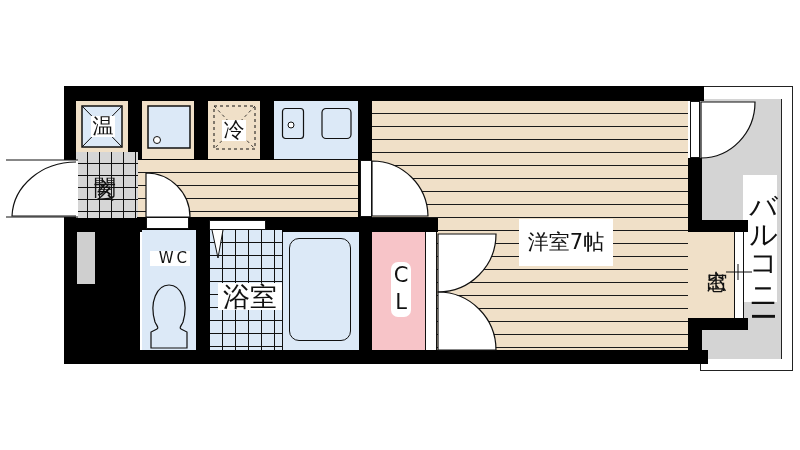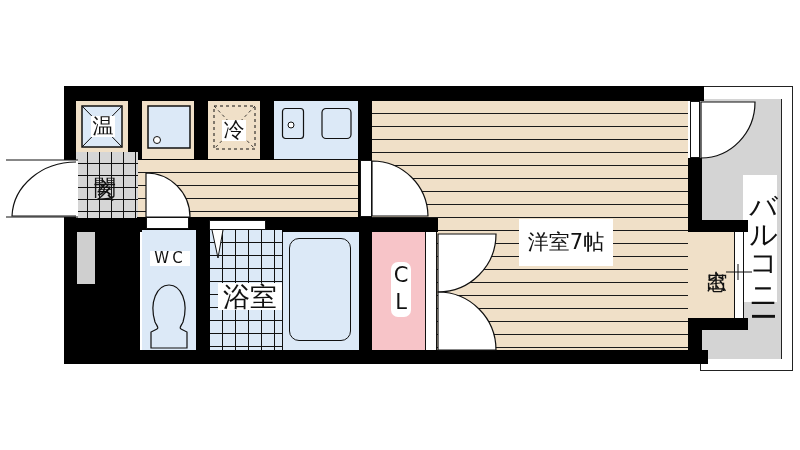--- a/index.html
+++ b/index.html
@@ -82,21 +82,21 @@
 <div class="abs" style="left:146px;top:217px;width:43px;height:12px;background:#fff;border:1px solid #111;box-sizing:border-box;"></div>
 <div class="abs" style="left:209px;top:220px;width:57px;height:10px;background:#fff;border:1px solid #111;box-sizing:border-box;"></div>
 
 <svg style="left:145px;top:171px;" width="48" height="48">
   <path d="M1 2 A44 44 0 0 1 45 46 L1 46 Z" fill="#fff" stroke="#111" stroke-width="1.2"></path>
 </svg>
 
 <div class="abs" style="left:77px;top:232px;width:18px;height:52px;background:#cfcfcf;"></div>
 
 <div class="abs" style="left:142px;top:230px;width:54px;height:120px;background:#dce9f7;"></div>
-<div class="lbl" style="left:150px;top:251px;width:40px;font-size:15px;letter-spacing:3px;">WC</div>
+<div class="lbl" style="left:150px;top:251px;width:40px;font-size:15px;letter-spacing:3px;text-align:right;">WC</div>
 <svg style="left:145px;top:282px;" width="48" height="68">
   <path d="M10 40 C4 20 12 3 24 3 C36 3 44 20 38 40 C36 44 34 46 36 47 L42 50 L42 66 L6 66 L6 50 L12 47 C14 46 12 44 10 40 Z" fill="#dce9f7" stroke="#111" stroke-width="1.2"></path>
 </svg>
 
 <div class="tile" style="left:210px;top:230px;width:72px;height:120px;"></div>
 <svg style="left:210px;top:230px;" width="16" height="30">
   <path d="M2 0 L8 28 L13 0" fill="#fff" stroke="#111" stroke-width="1"></path>
 </svg>
 <div class="lbl" style="left:218px;top:283px;width:64px;font-size:27px;">浴室</div>
 <div class="abs" style="left:282px;top:232px;width:76px;height:118px;background:#dce9f7;border-left:1px solid #111;"></div>

